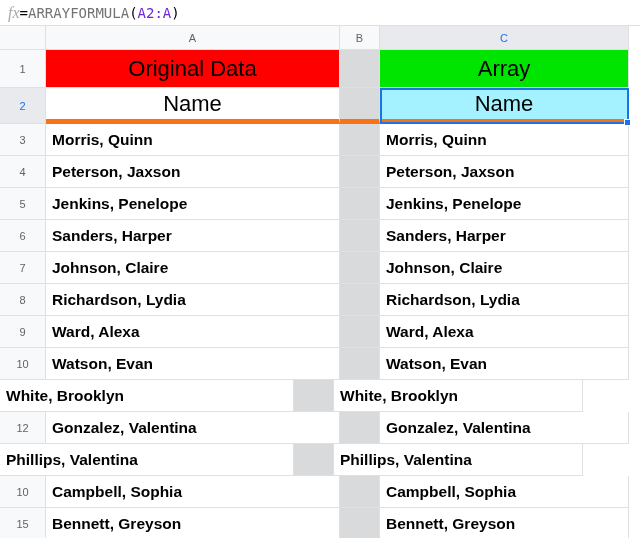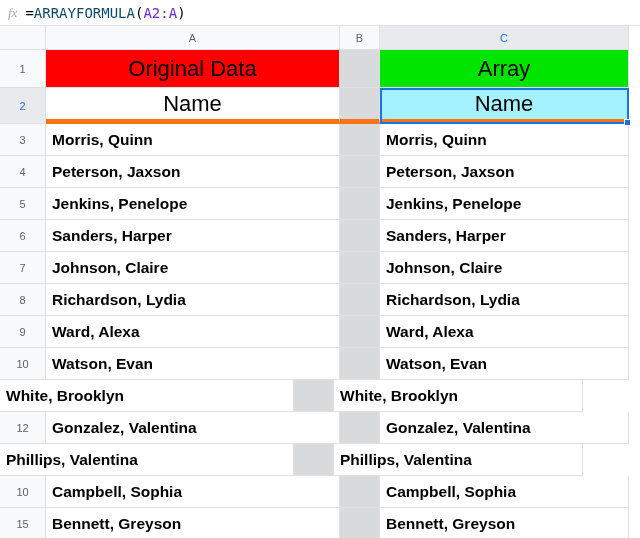--- a/index.html
+++ b/index.html
@@ -13,33 +13,32 @@
     .formula-bar {
       display: flex;
       align-items: center;
       height: 26px;
       border-bottom: 1px solid #e0e0e0;
       padding-left: 8px;
     }
     .fx-icon {
       font-style: italic;
       color: #aaa;
-      font-size: 13px;
-      margin-right: 8px;
+      font-size: 16px;
       font-family: Georgia, serif;
     }
     .formula-input {
       flex: 1;
       font-family: 'Consolas', monospace;
       font-size: 14px;
       border: none;
       outline: none;
     }
     .formula-part-eq { color: #000; }
-    .formula-part-fn { color: #0c4a6e; }
+    .formula-part-fn { color: #737373; }
     .formula-part-paren { color: #000; }
     .formula-part-ref { color: #6d28d9; }
     
     .sheet {
       position: relative;
     }
     .corner {
       position: absolute;
       top: 0;
       left: 0;

